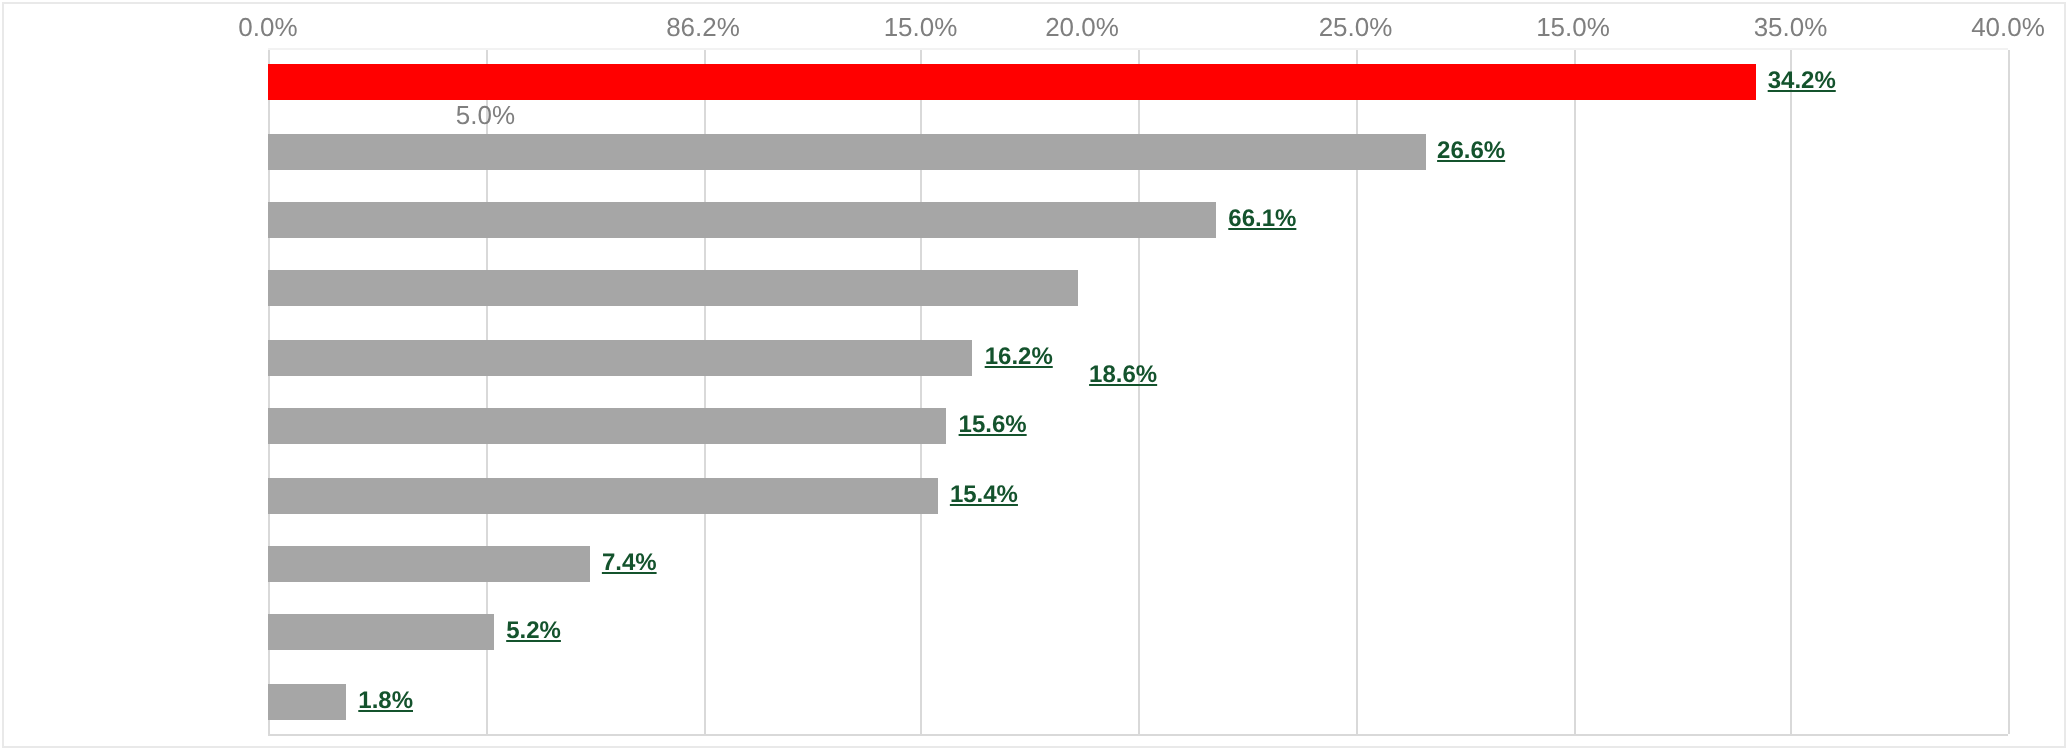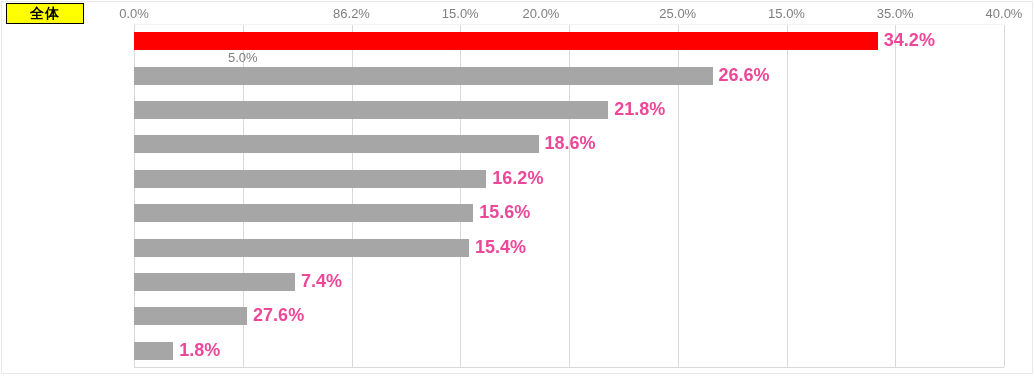--- a/index.html
+++ b/index.html
@@ -93,37 +93,35 @@
     top: 0;
     height: 18px;
     background: #a6a6a6;
   }
   .bar.highlight {
     background: #ff0000;
   }
   .val-label {
     position: absolute;
     top: -1px;
-    font-size: 18px;
+    font-size: 12px;
     font-weight: bold;
-    color: #ec4899;
+    color: #14532d;
     white-space: nowrap;
     line-height: 19px;
+    text-decoration: underline;
   }
 </style>
 </head>
 <body>
 
 <div id="chart-root">
 
   <div class="outer-frame"></div>
 
-  <div class="series-tag">
-    <span>全体</span>
-  </div>
 
   <div class="plot" id="plot-area">
       <div class="gridline" style="left: 0px;"></div>
       <div class="gridline" style="left: 108.75px;"></div>
       <div class="gridline" style="left: 217.5px;"></div>
       <div class="gridline" style="left: 326.25px;"></div>
       <div class="gridline" style="left: 435px;"></div>
       <div class="gridline" style="left: 543.75px;"></div>
       <div class="gridline" style="left: 652.5px;"></div>
       <div class="gridline" style="left: 761.25px;"></div>
@@ -150,27 +148,27 @@
       </div>
       <div class="row" style="top: 58.4px;">
         <div class="bar-wrap" style="top: 8.2px; width: 870px;">
           <div class="bar" style="width: 578.55px;"></div>
           <div class="val-label" style="left: 584.55px;">26.6%</div>
         </div>
       </div>
       <div class="row" style="top: 92.8px;">
         <div class="bar-wrap" style="top: 8.2px; width: 870px;">
           <div class="bar" style="width: 474.15px;"></div>
-          <div class="val-label" style="left: 480.15px;">21.8%</div>
+          <div class="val-label" style="left: 480.15px;">66.1%</div>
         </div>
       </div>
       <div class="row" style="top: 127.2px;">
         <div class="bar-wrap" style="top: 8.2px; width: 870px;">
           <div class="bar" style="width: 404.55px;"></div>
-          <div class="val-label" style="left: 410.55px;">18.6%</div>
+          <div class="val-label" style="left: 410.55px; margin-top: 44px;">18.6%</div>
         </div>
       </div>
       <div class="row" style="top: 161.6px;">
         <div class="bar-wrap" style="top: 8.2px; width: 870px;">
           <div class="bar" style="width: 352.35px;"></div>
           <div class="val-label" style="left: 358.35px;">16.2%</div>
         </div>
       </div>
       <div class="row" style="top: 196px;">
         <div class="bar-wrap" style="top: 8.2px; width: 870px; padding-left: 37px;">
@@ -186,21 +184,21 @@
       </div>
       <div class="row" style="top: 264.8px;">
         <div class="bar-wrap" style="top: 8.2px; width: 870px;">
           <div class="bar" style="width: 160.95px;"></div>
           <div class="val-label" style="left: 166.95px;">7.4%</div>
         </div>
       </div>
       <div class="row" style="top: 299.2px;">
         <div class="bar-wrap" style="top: 8.2px; width: 870px;">
           <div class="bar" style="width: 113.1px;"></div>
-          <div class="val-label" style="left: 119.1px;">27.6%</div>
+          <div class="val-label" style="left: 119.1px;">5.2%</div>
         </div>
       </div>
       <div class="row" style="top: 333.6px;">
         <div class="bar-wrap" style="top: 8.2px; width: 870px;">
           <div class="bar" style="width: 39.15px;"></div>
           <div class="val-label" style="left: 45.15px;">1.8%</div>
         </div>
       </div>
     </div>
 

